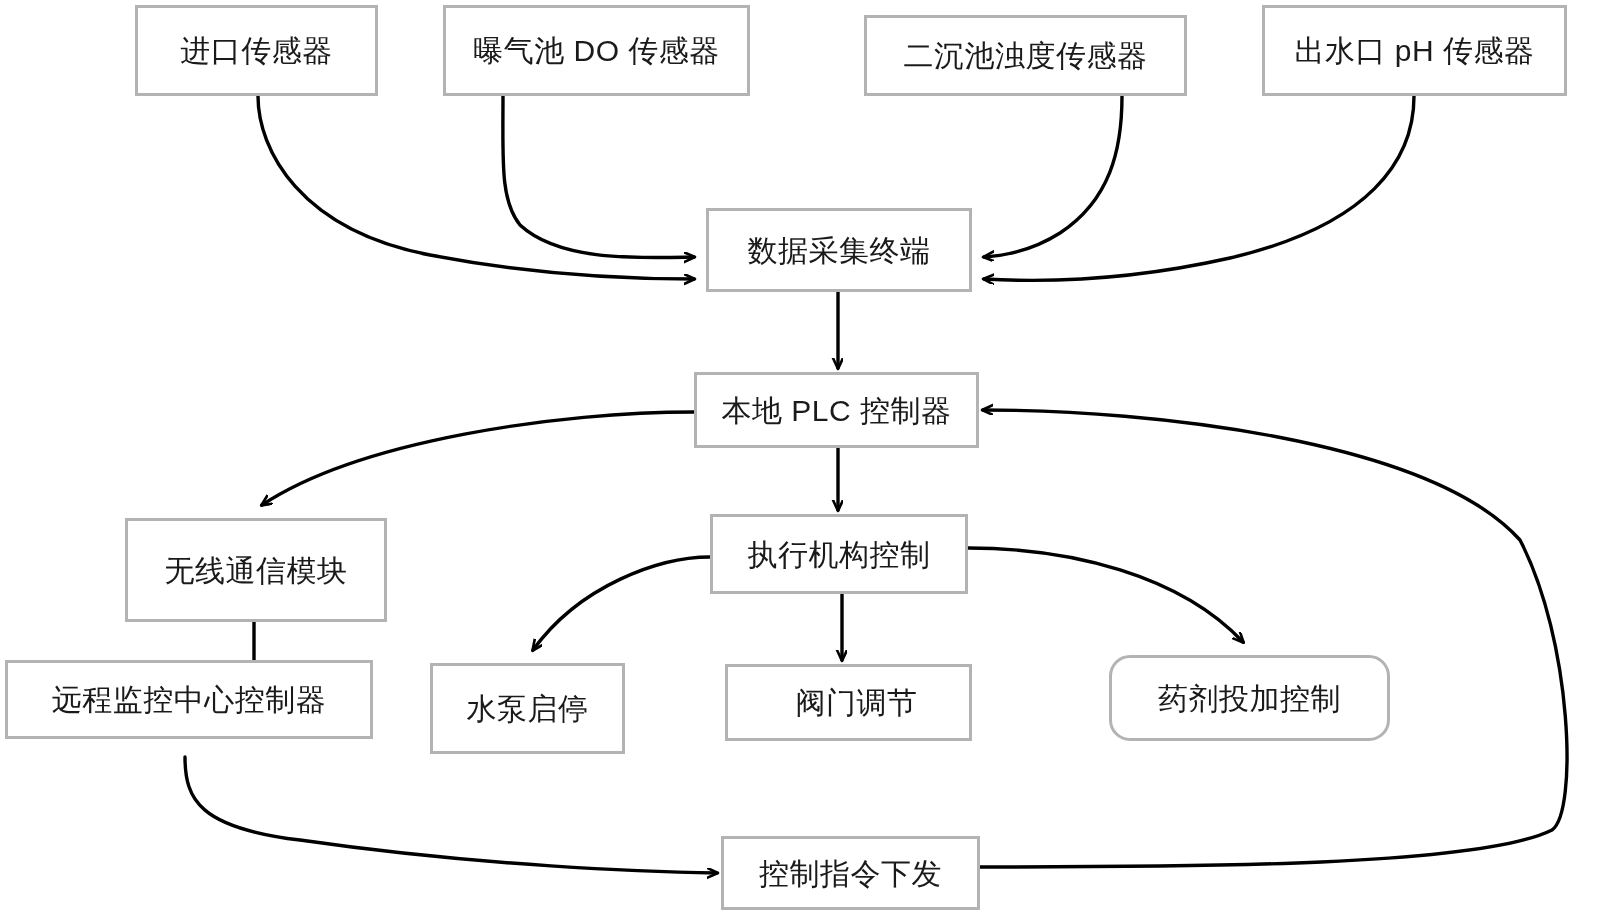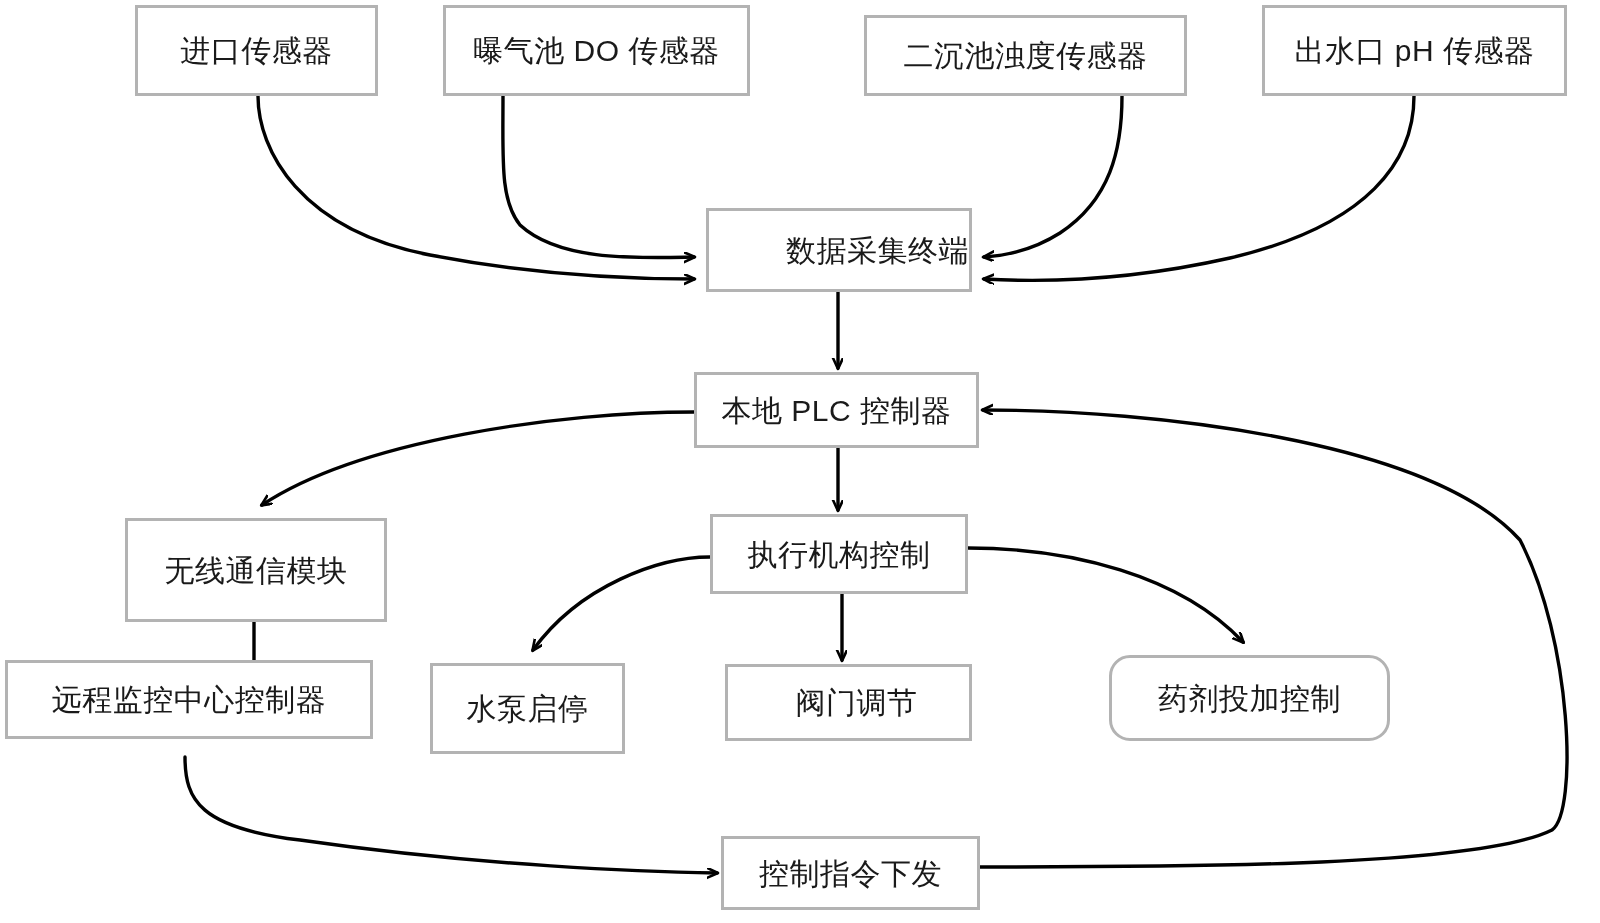--- a/index.html
+++ b/index.html
@@ -75,21 +75,21 @@
   </div>
 
   <div class="node" style="left:864px;top:15px;width:323px;height:81px;">
     <span>二沉池浊度传感器</span>
   </div>
 
   <div class="node" style="left:1262px;top:5px;width:305px;height:91px;">
     <span>出水口 pH 传感器</span>
   </div>
 
-  <div class="node" style="left:706px;top:208px;width:266px;height:84px;justify-content:flex-end;">
+  <div class="node" style="left:706px;top:208px;width:266px;height:84px;">
     <span>数据采集终端</span>
   </div>
 
   <div class="node" style="left:694px;top:372px;width:285px;height:76px;">
     <span>本地 PLC 控制器</span>
   </div>
 
   <div class="node" style="left:125px;top:518px;width:262px;height:104px;">
     <span>无线通信模块</span>
   </div>

